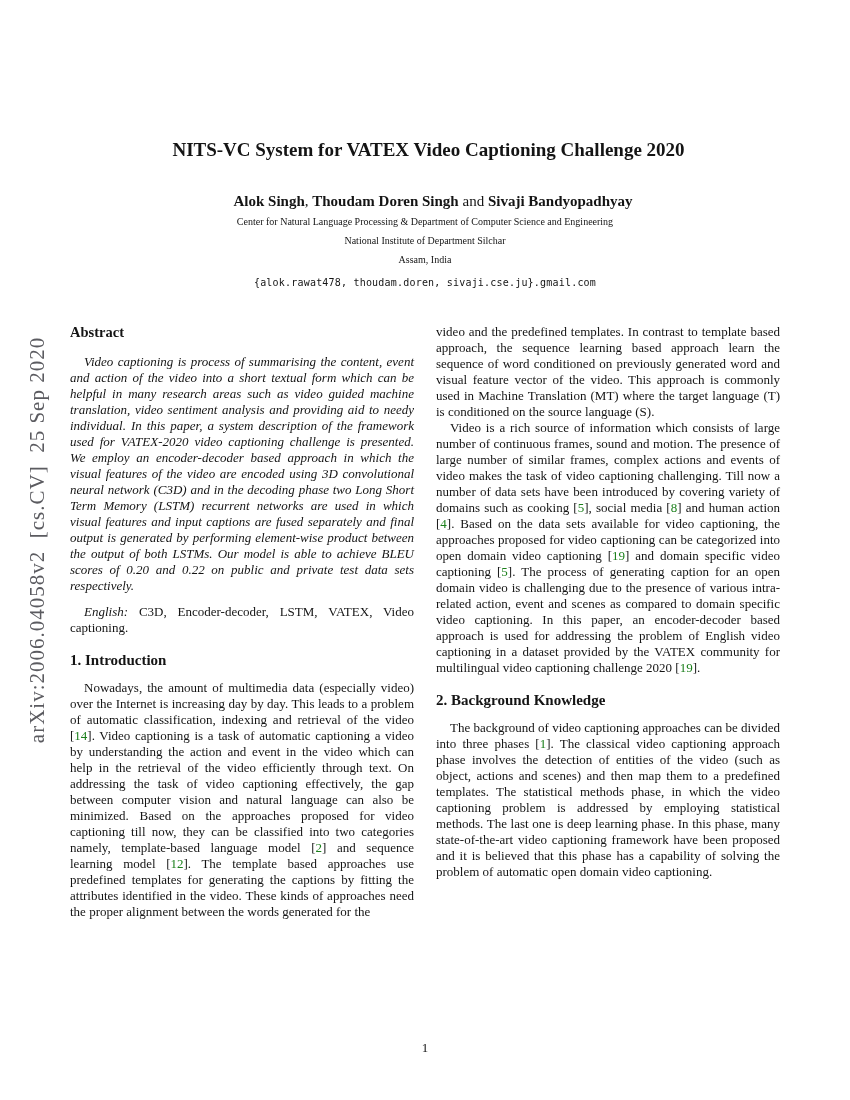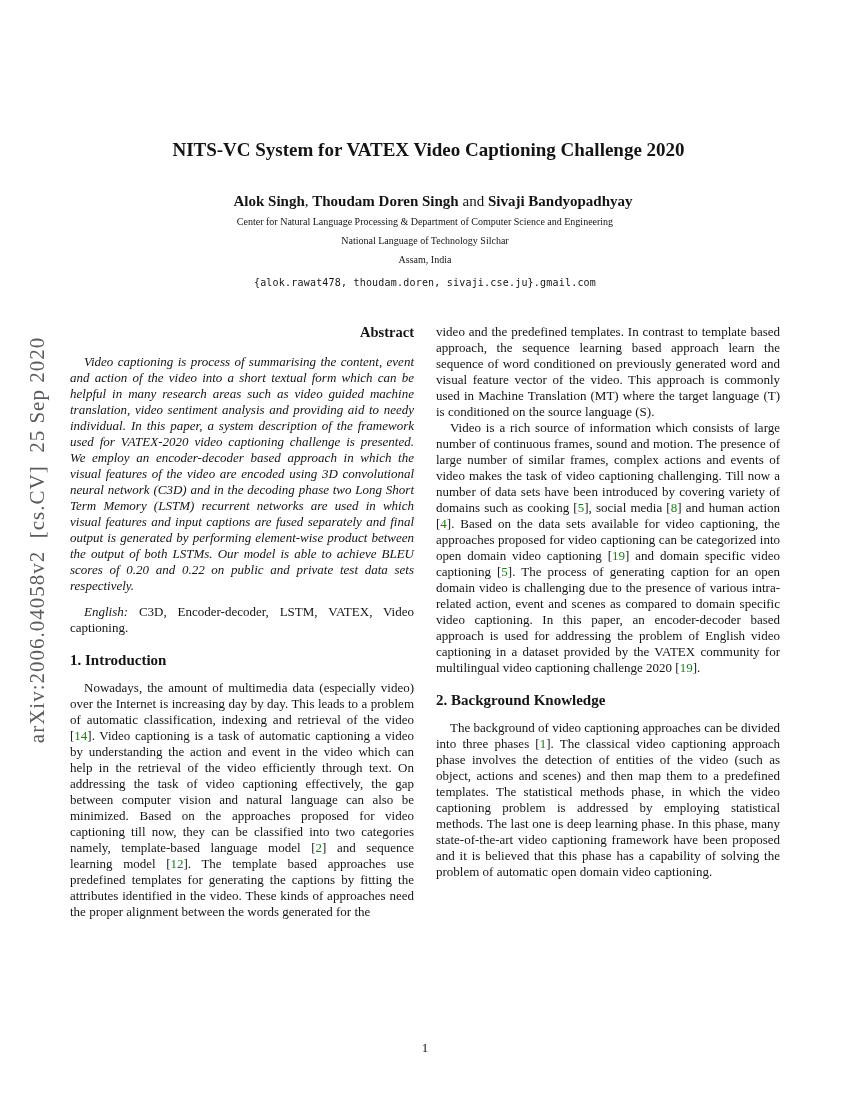--- a/index.html
+++ b/index.html
@@ -71,21 +71,21 @@
     line-height: 16px;
   }
   .para {
     margin: 0;
     text-align: justify;
   }
   .indent { text-indent: 14px; }
   .italic { font-style: italic; }
   .abstract-heading {
     margin: 0 0 14px 0;
-    text-align: right;
+    text-align: left;
     font-size: 14.5px;
     font-weight: bold;
   }
   .section-heading {
     margin: 16px 0 12px 0;
     font-size: 15px;
     font-weight: bold;
   }
   .keywords { margin-top: 10px; }
   .b { font-weight: bold; }
@@ -104,21 +104,21 @@
 <body>
 
 <div class="page">
 
   <div class="arxiv-watermark">arXiv:2006.04058v2  [cs.CV]  25 Sep 2020</div>
 
   <header class="header">
     <h1 class="title">NITS-VC System for VATEX Video Captioning Challenge 2020</h1>
     <div class="authors"><span class="b">Alok Singh</span><span>, </span><span class="b">Thoudam Doren Singh</span><span> and </span><span class="b">Sivaji Bandyopadhyay</span></div>
     <div class="affil">Center for Natural Language Processing &amp; Department of Computer Science and Engineering</div>
-    <div class="affil">National Language of Technology Silchar</div>
+    <div class="affil">National Institute of Department Silchar</div>
     <div class="affil">Assam, India</div>
     <div class="email">{alok.rawat478, thoudam.doren, sivaji.cse.ju}.gmail.com</div>
   </header>
 
   <div class="columns">
 
     <div class="col">
       <h2 class="abstract-heading">Abstract</h2>
       <p class="para indent italic"><span>Video captioning is process of summarising the content, event and action of the video into a short textual form which can be helpful in many research areas such as video guided machine translation, video sentiment analysis and providing aid to needy individual. In this paper, a system description of the framework used for VATEX-2020 video captioning challenge is presented. We employ an encoder-decoder based approach in which the visual features of the video are encoded using 3D convolutional neural network (C3D) and in the decoding phase two Long Short Term Memory (LSTM) recurrent networks are used in which visual features and input captions are fused separately and final output is generated by performing element-wise product between the output of both LSTMs. Our model is able to achieve BLEU scores of 0.20 and 0.22 on public and private test data sets respectively.</span></p>
       <p class="para indent keywords"><span class="i">English:</span><span>  C3D, Encoder-decoder, LSTM, VATEX, Video captioning.</span></p>

